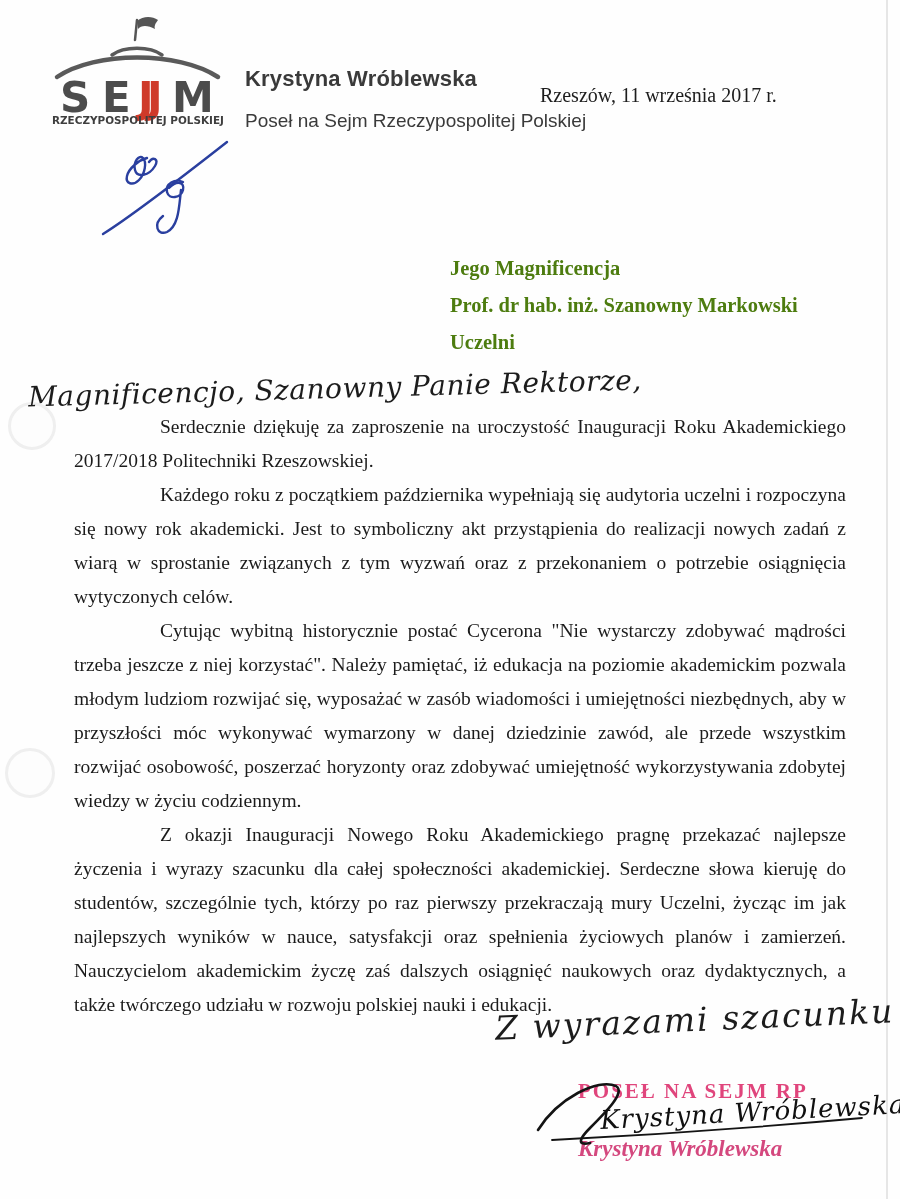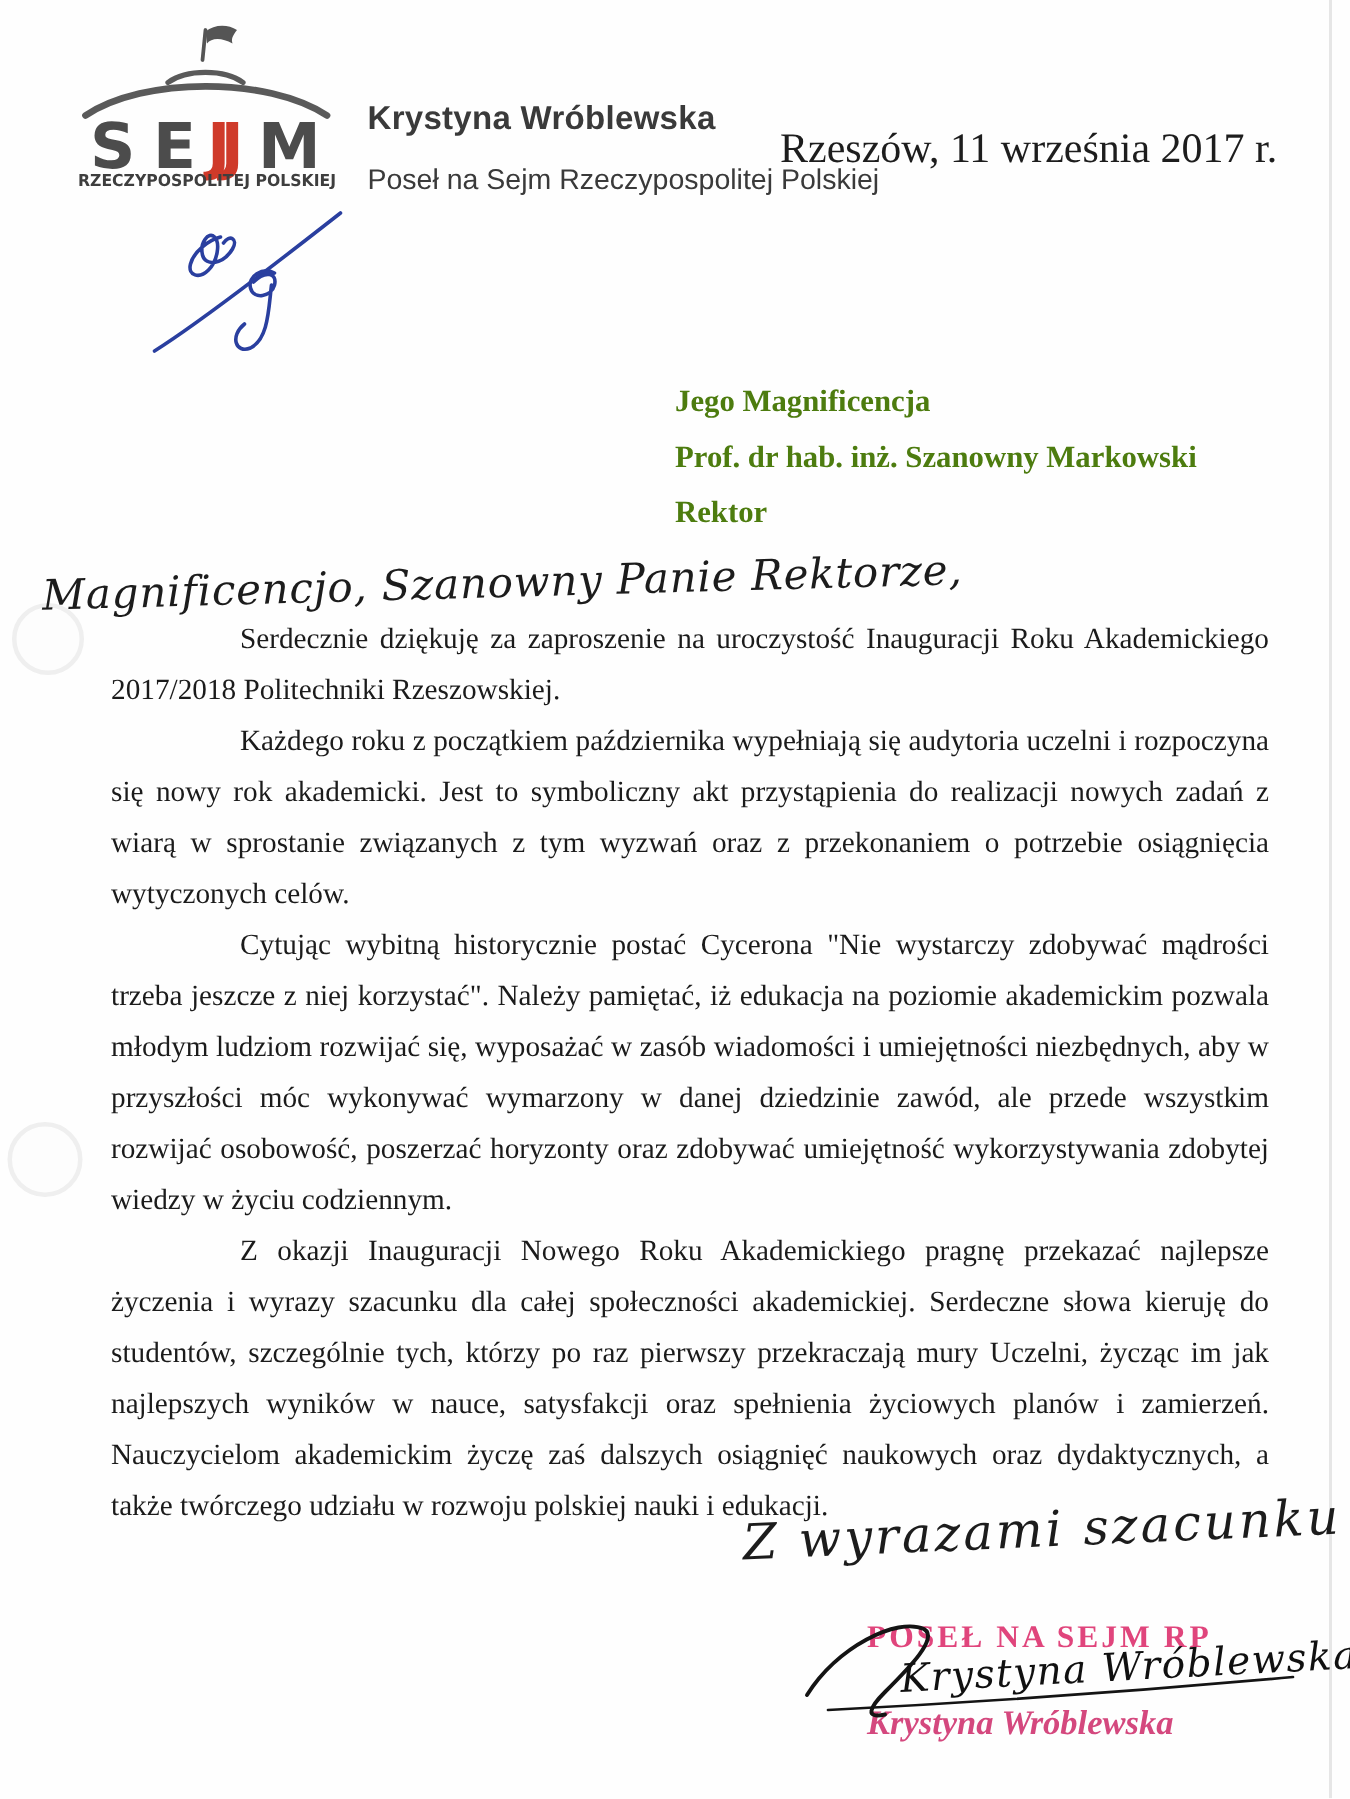--- a/index.html
+++ b/index.html
@@ -12,21 +12,21 @@
   
   .punch{position:absolute;border-radius:50%;border:3px solid #efefef;background:#fdfdfd;}
   .punch.p1{left:8px;top:402px;width:42px;height:42px;}
   .punch.p2{left:5px;top:748px;width:44px;height:44px;}
 
   
   .logo{position:absolute;left:50px;top:12px;}
   .sender{position:absolute;left:245px;top:66px;font-family:"Liberation Sans",sans-serif;color:#3a3a3a;}
   .sender .name{font-size:22px;font-weight:bold;letter-spacing:0.2px;}
   .sender .title{font-size:19px;margin-top:18px;}
-  .dateline{position:absolute;left:520px;top:84px;font-size:28px;color:#1d1d1d;}
+  .dateline{position:absolute;left:540px;top:84px;font-size:20px;color:#1d1d1d;}
 
   
   .hand{font-family:"DejaVu Serif",serif;font-style:italic;color:#1c1c1c;}
   .initials{position:absolute;left:95px;top:136px;}
   .salutation{position:absolute;left:28px;top:372px;font-size:28px;letter-spacing:0.5px;
     transform:rotate(-1.6deg);white-space:nowrap;}
   .closing{position:absolute;left:495px;top:1000px;font-size:33px;letter-spacing:2px;
     transform:rotate(-2.5deg);white-space:nowrap;}
 
   
@@ -89,21 +89,21 @@
         <path d="M8,98 C40,78 95,35 132,6"></path>
         <path d="M52,22 C44,24 34,32 32,40 C30,48 38,50 44,44 C50,38 52,26 48,22 C44,18 38,26 40,34 C42,42 54,40 60,30 C64,23 58,20 54,26"></path>
         <path d="M74,52 C82,44 90,46 88,54 C86,62 74,64 72,56 C70,48 80,42 88,46 M86,54 C84,70 84,90 72,96 C62,100 58,88 68,80"></path>
       </g>
     </svg>
   </div>
 
   <div class="recipient">
     <div>Jego Magnificencja</div>
     <div>Prof. dr hab. inż. Szanowny Markowski</div>
-    <div>Rektor</div>
+    <div>Uczelni</div>
   </div>
 
   <div class="salutation hand">Magnificencjo, Szanowny Panie Rektorze,</div>
 
   <div class="body-text">
     <p>Serdecznie dziękuję za zaproszenie na uroczystość Inauguracji Roku Akademickiego 2017/2018 Politechniki Rzeszowskiej.</p>
     <p>Każdego roku z początkiem października wypełniają się audytoria uczelni i rozpoczyna się nowy rok akademicki. Jest to symboliczny akt przystąpienia do realizacji nowych zadań z wiarą w sprostanie związanych z tym wyzwań oraz z przekonaniem o potrzebie osiągnięcia wytyczonych celów.</p>
     <p>Cytując wybitną historycznie postać Cycerona "Nie wystarczy zdobywać mądrości trzeba jeszcze z niej korzystać". Należy pamiętać, iż edukacja na poziomie akademickim pozwala młodym ludziom rozwijać się, wyposażać w zasób wiadomości i umiejętności niezbędnych, aby w przyszłości móc wykonywać wymarzony w danej dziedzinie zawód, ale przede wszystkim rozwijać osobowość, poszerzać horyzonty oraz zdobywać umiejętność wykorzystywania zdobytej wiedzy w życiu codziennym.</p>
     <p>Z okazji Inauguracji Nowego Roku Akademickiego pragnę przekazać najlepsze życzenia i wyrazy szacunku dla całej społeczności akademickiej. Serdeczne słowa kieruję do studentów, szczególnie tych, którzy po raz pierwszy przekraczają mury Uczelni, życząc im jak najlepszych wyników w nauce, satysfakcji oraz spełnienia życiowych planów i zamierzeń. Nauczycielom akademickim życzę zaś dalszych osiągnięć naukowych oraz dydaktycznych, a także twórczego udziału w rozwoju polskiej nauki i edukacji.</p>
   </div>

